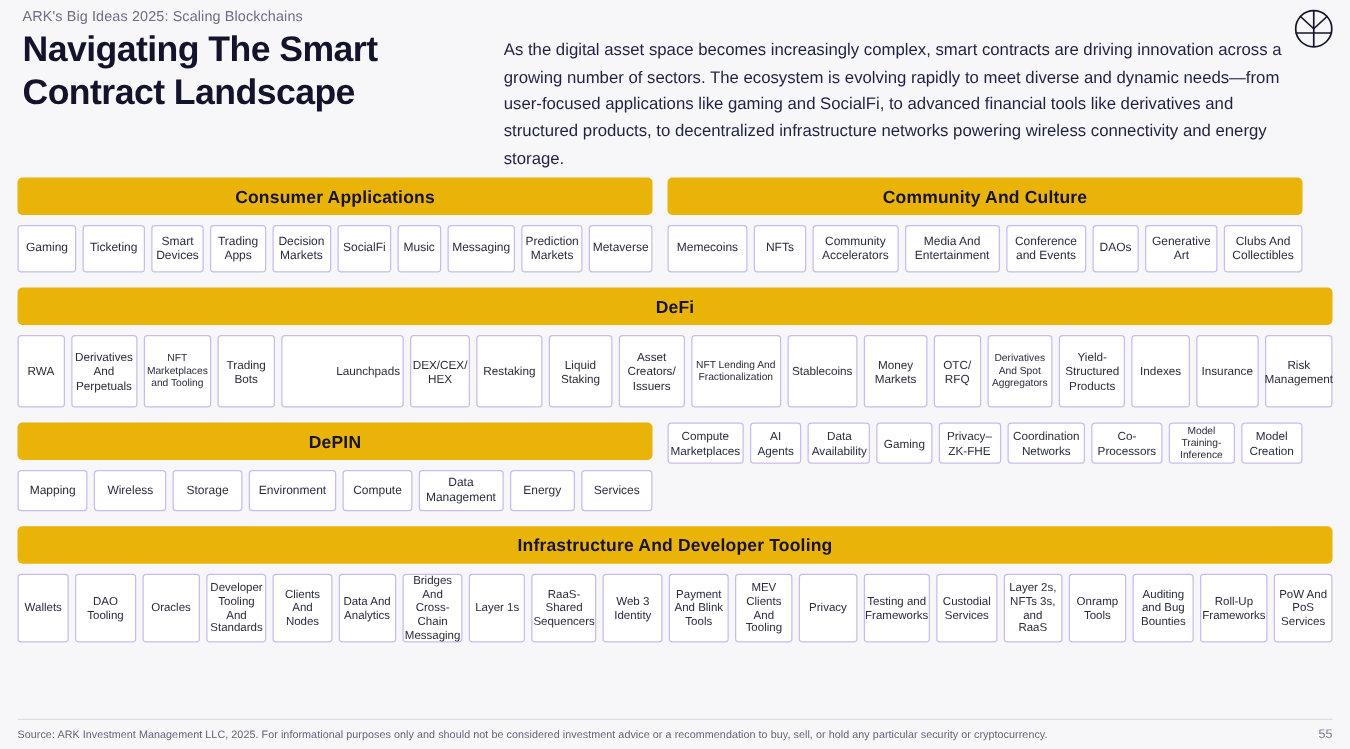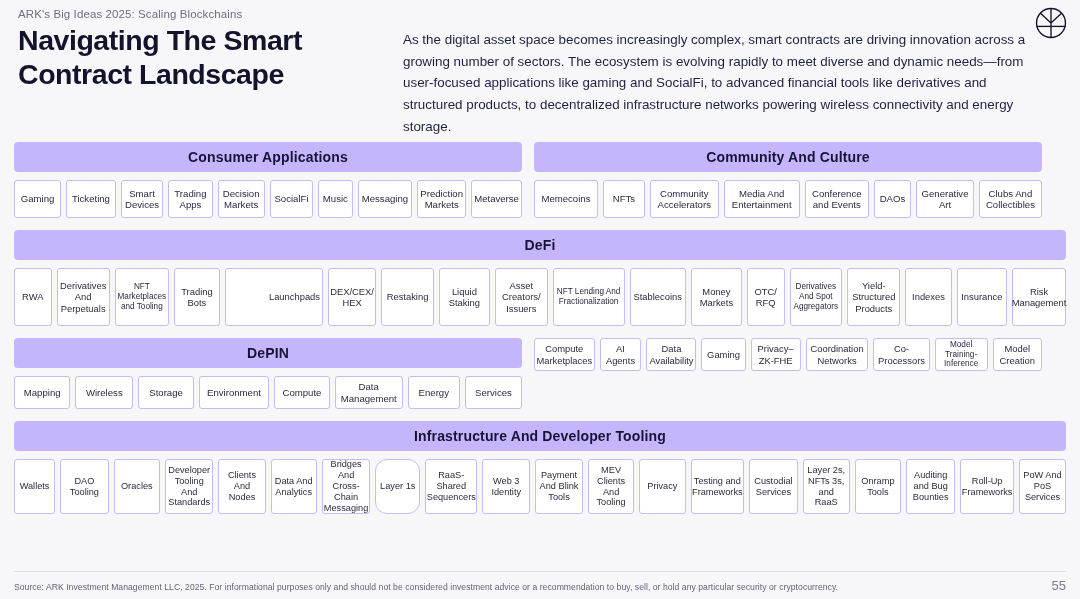--- a/index.html
+++ b/index.html
@@ -55,21 +55,21 @@
     position: absolute;
     top: 142px; left: 14px;
     width: 1052px;
   }
   .row { display: flex; gap: 12px; margin-bottom: 12px; }
   .block { display: flex; flex-direction: column; }
   .block.half { width: 508px; }
   .block.full { width: 1052px; }
 
   .band {
-    background: #c4b5fd;
+    background: #eab308;
     border-radius: 4px;
     height: 30px;
     display: flex;
     align-items: center;
     justify-content: center;
     color: #181436;
     font-size: 14px;
     font-weight: 700;
     letter-spacing: .15px;
     margin-bottom: 8px;
@@ -105,21 +105,21 @@
   .footer {
     position: absolute;
     left: 14px; right: 14px; bottom: 6px;
     border-top: 1px solid #dddde6;
     padding-top: 6px;
     display: flex;
     align-items: baseline;
     justify-content: space-between;
   }
   .source { font-size: 8.6px; color: #63637a; letter-spacing: .05px; }
-  .pageno { font-size: 13px; color: #7a7a90; }
+  .pageno { font-size: 10px; color: #7a7a90; }
 </style>
 </head>
 <body>
 
 <div class="page">
 
   <div class="header">
     <div class="eyebrow">ARK's Big Ideas 2025: Scaling Blockchains</div>
     <div class="head-row">
       <div class="title">Navigating The Smart Contract Landscape</div>
@@ -222,21 +222,21 @@
         <div class="block full r-infra">
           <div class="band">Infrastructure And Developer Tooling</div>
           <div class="cards">
             <div class="card" style="flex: 45 0 0px;">Wallets</div>
             <div class="card" style="flex: 55 0 0px;">DAO Tooling</div>
             <div class="card" style="flex: 52 0 0px;">Oracles</div>
             <div class="card" style="flex: 55 0 0px;">Developer Tooling And Standards</div>
             <div class="card" style="flex: 53 0 0px;">Clients And Nodes</div>
             <div class="card" style="flex: 52 0 0px;">Data And Analytics</div>
             <div class="card" style="flex: 55 0 0px;">Bridges And Cross- Chain Messaging</div>
-            <div class="card" style="flex: 50 0 0px; border-radius: 12px;">Layer 1s</div>
+            <div class="card" style="flex: 50 0 0px;">Layer 1s</div>
             <div class="card" style="flex: 60 0 0px;">RaaS-Shared Sequencers</div>
             <div class="card" style="flex: 54 0 0px;">Web 3 Identity</div>
             <div class="card" style="flex: 54 0 0px;">Payment And Blink Tools</div>
             <div class="card" style="flex: 52 0 0px;">MEV Clients And Tooling</div>
             <div class="card" style="flex: 52 0 0px;">Privacy</div>
             <div class="card" style="flex: 62 0 0px;">Testing and Frameworks</div>
             <div class="card" style="flex: 55 0 0px;">Custodial Services</div>
             <div class="card" style="flex: 53 0 0px;">Layer 2s, NFTs 3s, and RaaS</div>
             <div class="card" style="flex: 52 0 0px;">Onramp Tools</div>
             <div class="card" style="flex: 56 0 0px;">Auditing and Bug Bounties</div>

